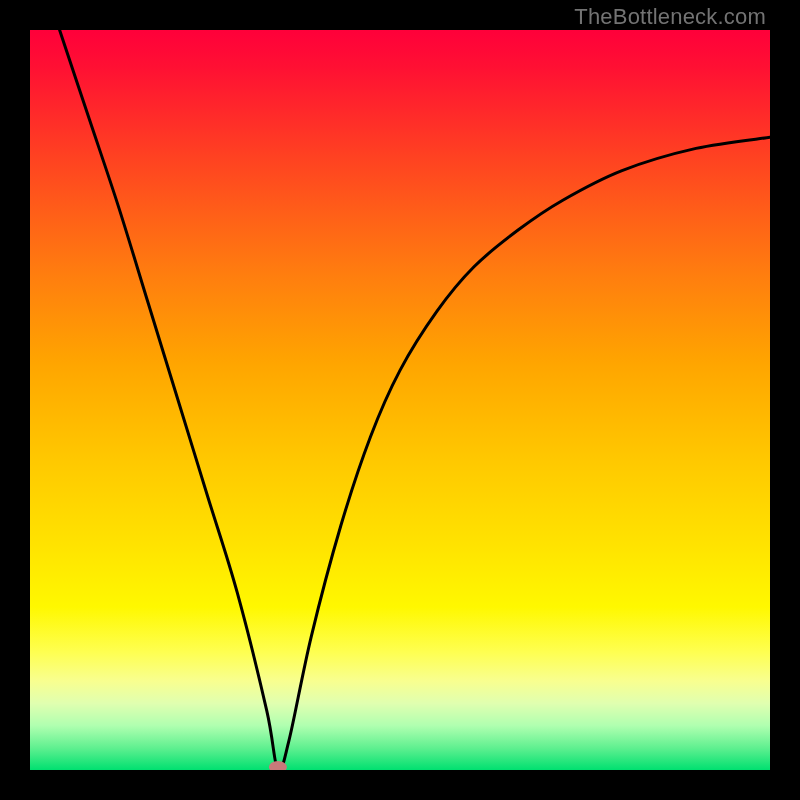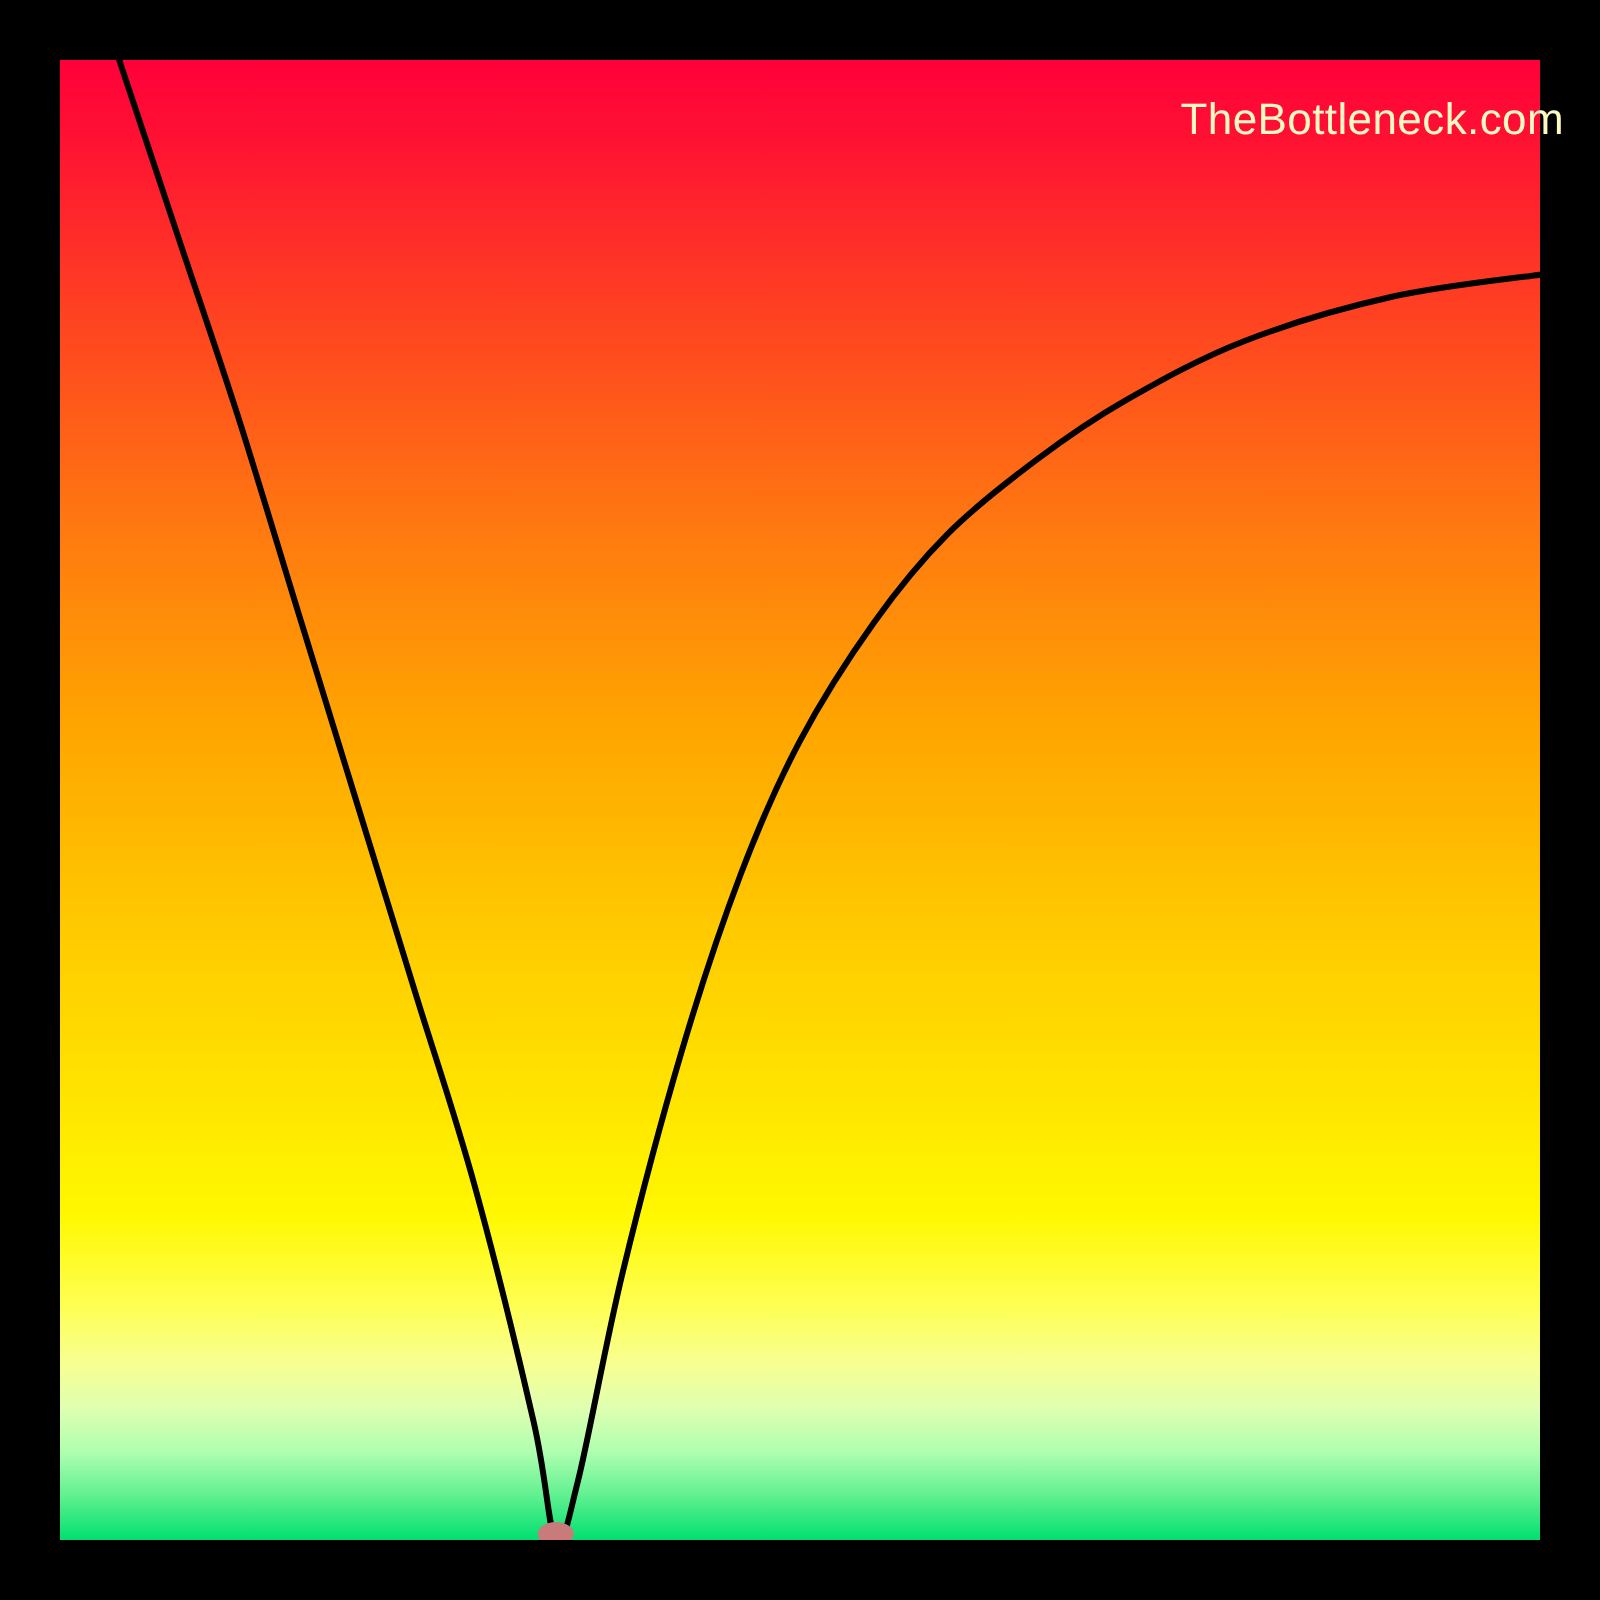--- a/index.html
+++ b/index.html
@@ -29,27 +29,26 @@
       #f8ff90 88%,
       #e0ffb0 91%,
       #b0ffb0 94%,
       #60f090 97%,
       #00e070 100%
     );
   }
   .watermark {
     position: absolute;
     top: 4px;
-    right: 18px;
+    right: 34px;
     font-family: Arial, Helvetica, sans-serif;
     font-size: 22px;
-    color: #fef9c3;
+    color: #737373;
     font-weight: 400;
     letter-spacing: 0.2px;
-    margin-top: 43px;
   }
   svg.curve {
     position: absolute;
     left: 0; top: 0;
     width: 740px;
     height: 740px;
   }
 </style>
 </head>
 <body>

